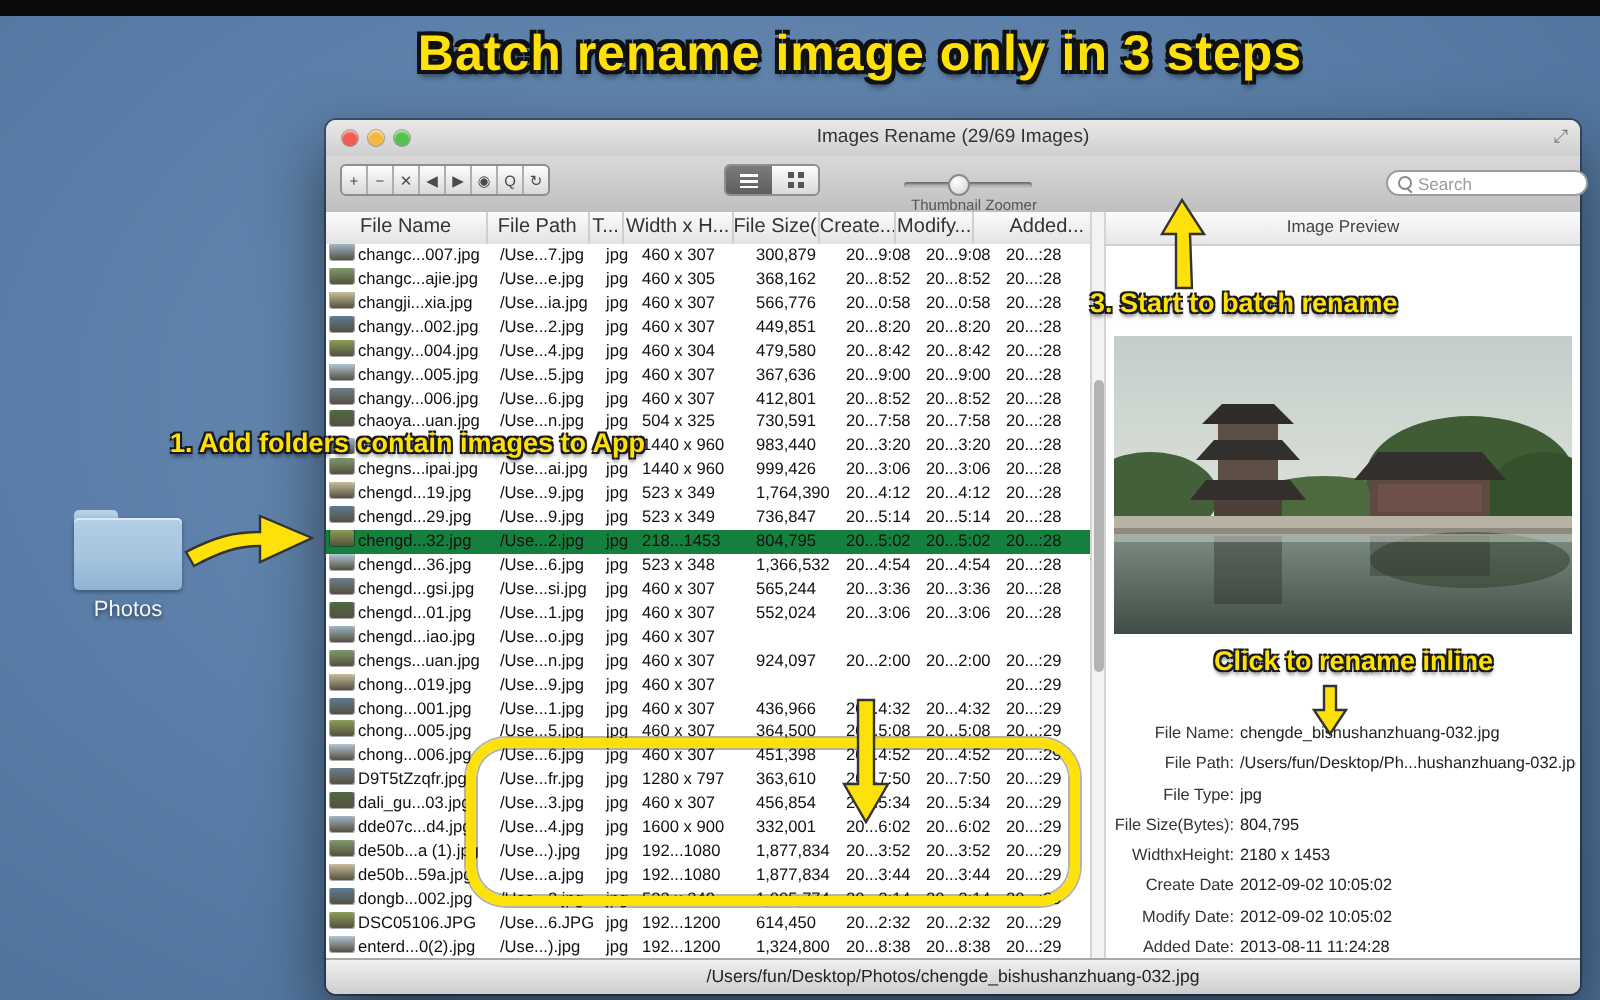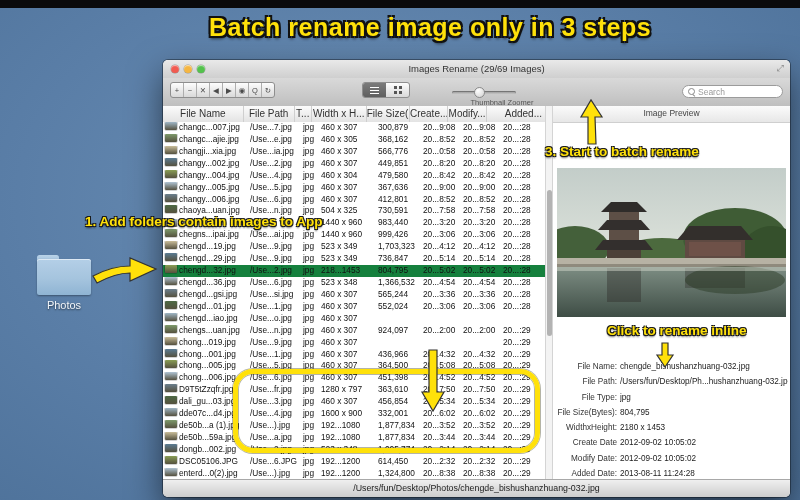--- a/index.html
+++ b/index.html
@@ -53,25 +53,25 @@
   .vseg.sel{background:linear-gradient(#7b7b7b,#5f5f5f);}
   .icon-list{width:9px;height:7px;background:repeating-linear-gradient(#fff 0 1.4px,transparent 1.4px 3px);}
   .icon-grid{width:8px;height:8px;position:relative;}
   .icon-grid::before{content:"";position:absolute;left:0;top:0;width:3px;height:3px;background:#555;
        box-shadow:5px 0 0 #555,0 5px 0 #555,5px 5px 0 #555;}
   .slider{position:absolute;left:289px;top:9px;width:64px;height:10px;}
   .slider .track{position:absolute;left:0;top:4px;width:64px;height:3px;border-radius:2px;
        background:linear-gradient(#9a9a9a,#c3c3c3);box-shadow:inset 0 1px 1px rgba(0,0,0,.3);}
   .slider .knob{position:absolute;left:22px;top:0;width:9px;height:9px;border-radius:50%;
        background:radial-gradient(circle at 35% 30%,#fff,#cfcfcf);border:.5px solid #8a8a8a;}
-  .zoomer-label{position:absolute;left:274px;top:20px;width:130px;text-align:center;font-size:7.5px;color:#555;}
+  .zoomer-label{position:absolute;left:259px;top:20px;width:130px;text-align:center;font-size:7.5px;color:#555;}
   .rename-btn{position:absolute;left:405px;top:6px;width:50px;height:13px;border:1px solid #8f8f8f;
        border-radius:3px;background:linear-gradient(#fefefe,#dcdcdc);font-size:9.5px;color:#222;
        text-align:center;line-height:13px;box-shadow:0 1px 1px rgba(255,255,255,.6);margin-top:40px;}
-  .search{position:absolute;left:519px;top:7px;width:101px;height:13px;border:1px solid #9b9b9b;
+  .search{position:absolute;left:530px;top:7px;width:101px;height:13px;border:1px solid #9b9b9b;
        border-radius:8px;background:#fff;display:flex;align-items:center;padding-left:5px;box-sizing:border-box;}
   .mag{width:5px;height:5px;border:1.4px solid #8a8a8a;border-radius:50%;position:relative;flex:none;}
   .mag::after{content:"";position:absolute;left:4px;top:4.5px;width:3px;height:1.4px;background:#8a8a8a;
        transform:rotate(40deg);transform-origin:0 0;}
   .search-ph{font-size:8.5px;color:#9a9a9a;margin-left:3px;}
 
   
   .main{position:absolute;left:0;top:46px;right:0;bottom:17px;background:#fff;overflow:hidden;}
   .tablewrap{position:absolute;left:0;top:0;width:382px;bottom:0;}
   .thead{position:absolute;left:0;top:0;width:382px;height:16px;display:flex;
@@ -310,21 +310,21 @@
             <div class="cell c-added">20...:28</div>
           </div>
           <div class="row">
             <div class="cell c-name">
               <span class="thumb" style="background: linear-gradient(rgb(201, 189, 154), rgb(85, 81, 63));"></span>
               <span>chengd...19.jpg</span>
             </div>
             <div class="cell c-path">/Use...9.jpg</div>
             <div class="cell c-type">jpg</div>
             <div class="cell c-dims">523 x 349</div>
-            <div class="cell c-size">1,703,323</div>
+            <div class="cell c-size">1,764,390</div>
             <div class="cell c-create">20...4:12</div>
             <div class="cell c-modify">20...4:12</div>
             <div class="cell c-added">20...:28</div>
           </div>
           <div class="row">
             <div class="cell c-name">
               <span class="thumb" style="background: linear-gradient(rgb(91, 124, 148), rgb(85, 81, 63));"></span>
               <span>chengd...29.jpg</span>
             </div>
             <div class="cell c-path">/Use...9.jpg</div>

